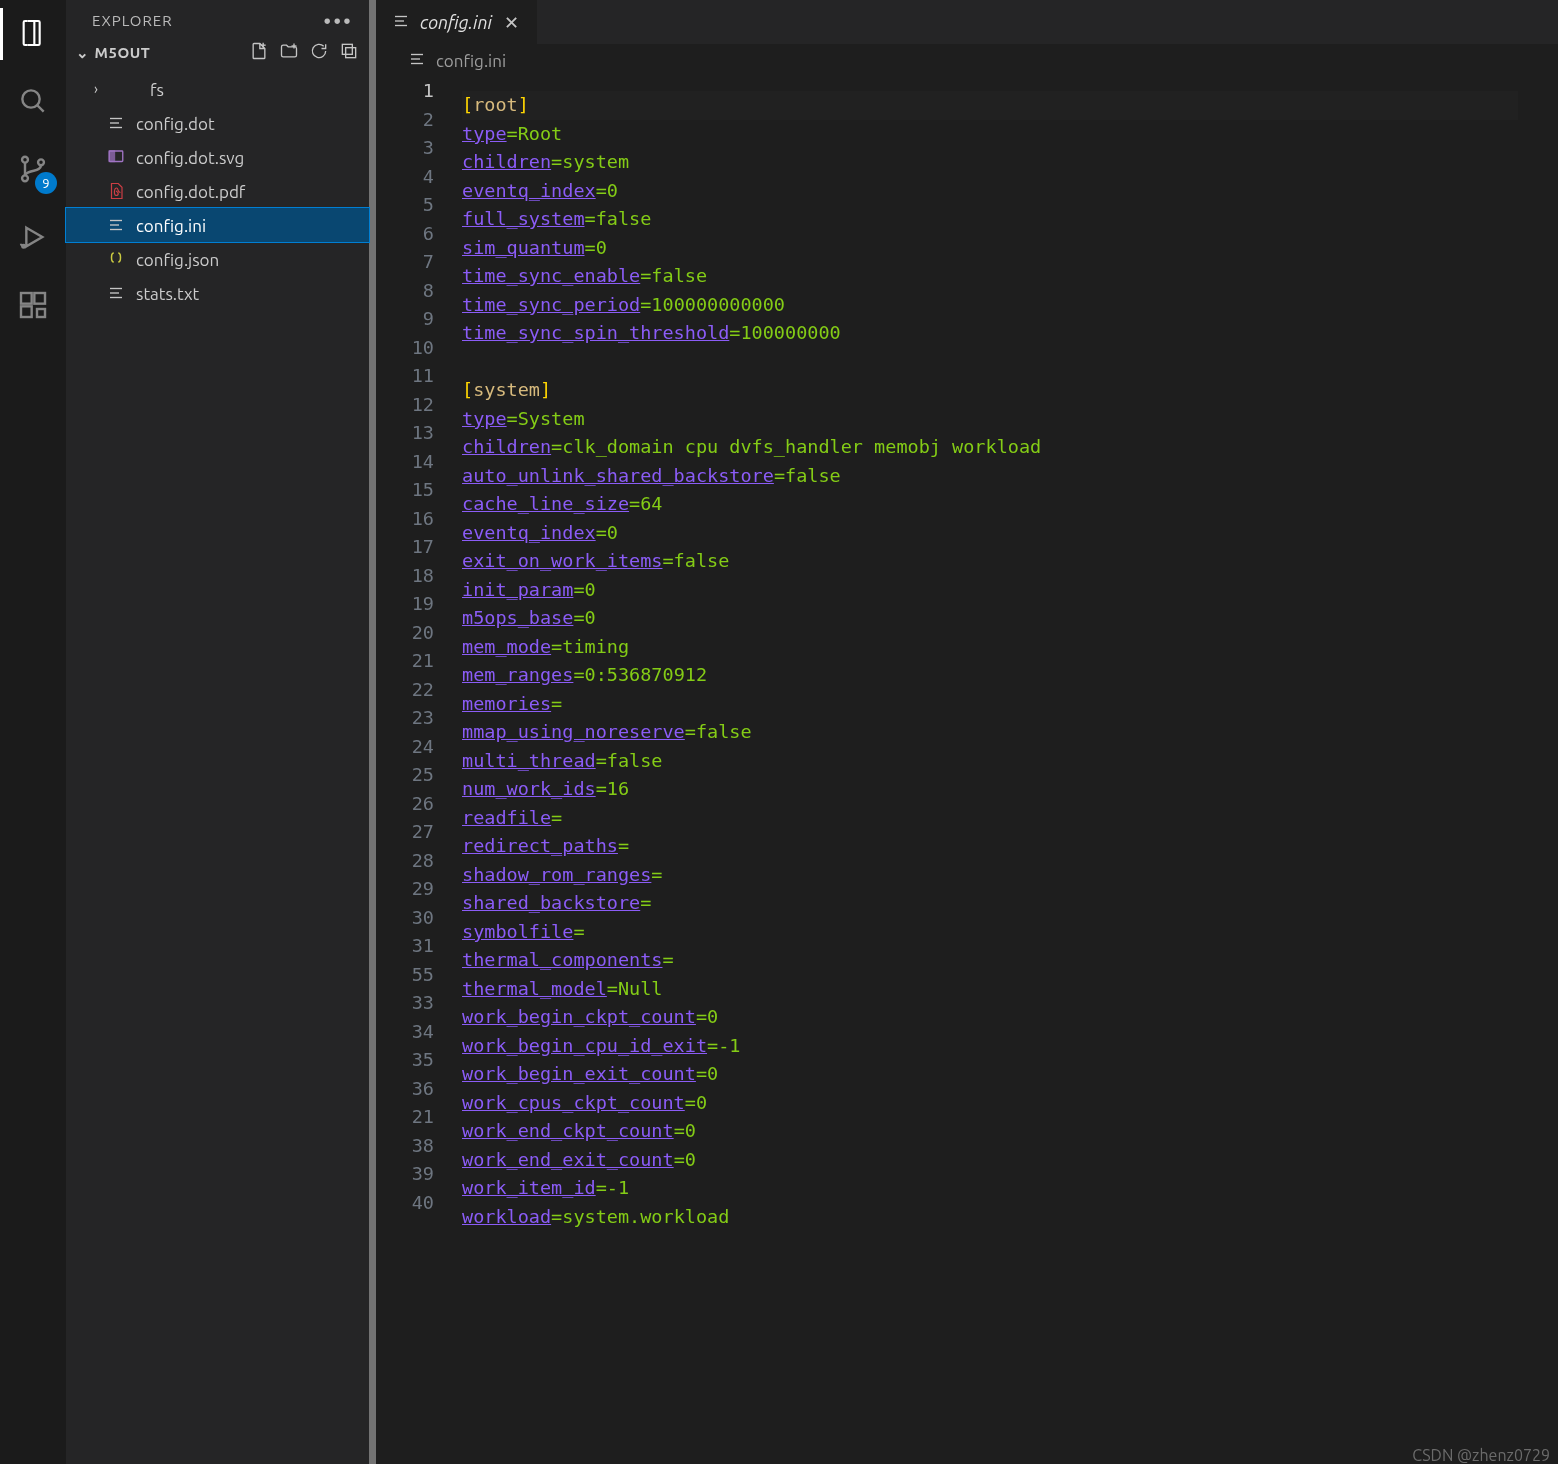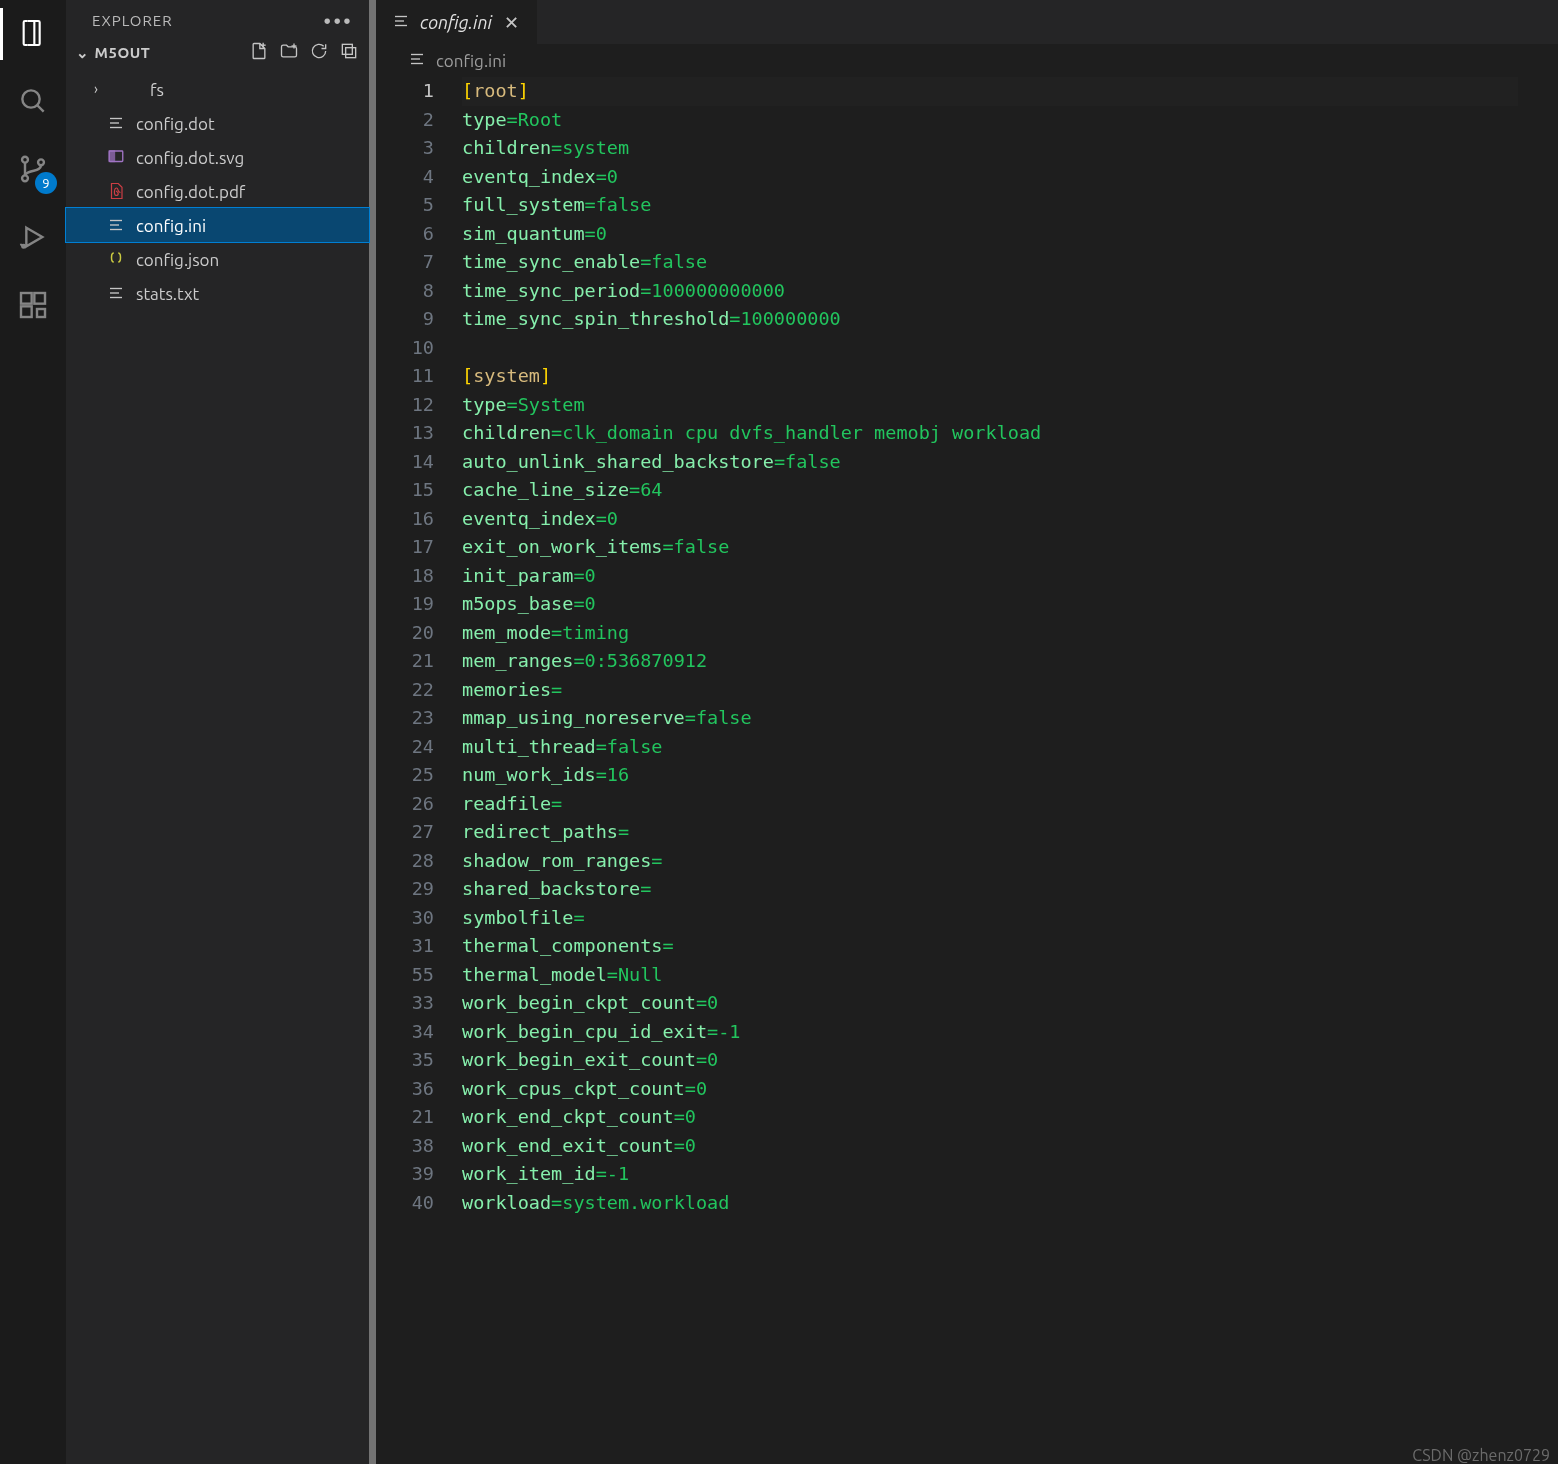--- a/index.html
+++ b/index.html
@@ -132,27 +132,27 @@
   }
   .gutter {
     width: 86px;
     text-align: right;
     color: #6e7681;
     padding-right: 28px;
     user-select: none;
     background:#1e1e1e;
   }
   .gutter .ln.current { color:#c6c6c6; }
-  .code { flex:1; color:#d4d4d4; white-space: pre; padding-right: 40px;}
+  .code { flex:1; color:#d4d4d4; white-space: pre; padding-right: 40px; margin-top: 14px;}
   .line { height: 28.5px; }
   .line.current { background: #2a2a2a44; }
-  .tok-key { color:#86efac; }       
+  .tok-key { color:#8b5cf6;text-decoration:underline; }       
   .tok-hdr { color:#d7ba7d; }       
   .tok-br  { color:#ffd602; }       
-  .tok-def { color:#22c55e; }
+  .tok-def { color:#84cc16; }
   .fi-red { color:#cc3e44; }
   .fi-purple { color:#a074c4; }
   .fi-grey { color:#c5c5c5; }
   .fi-yellow { color:#cbcb41; }
 
   .watermark {
     position: fixed; right: 8px; bottom: 0;
     color: #6b6b6b; font-size: 16px;
   }
 </style>

